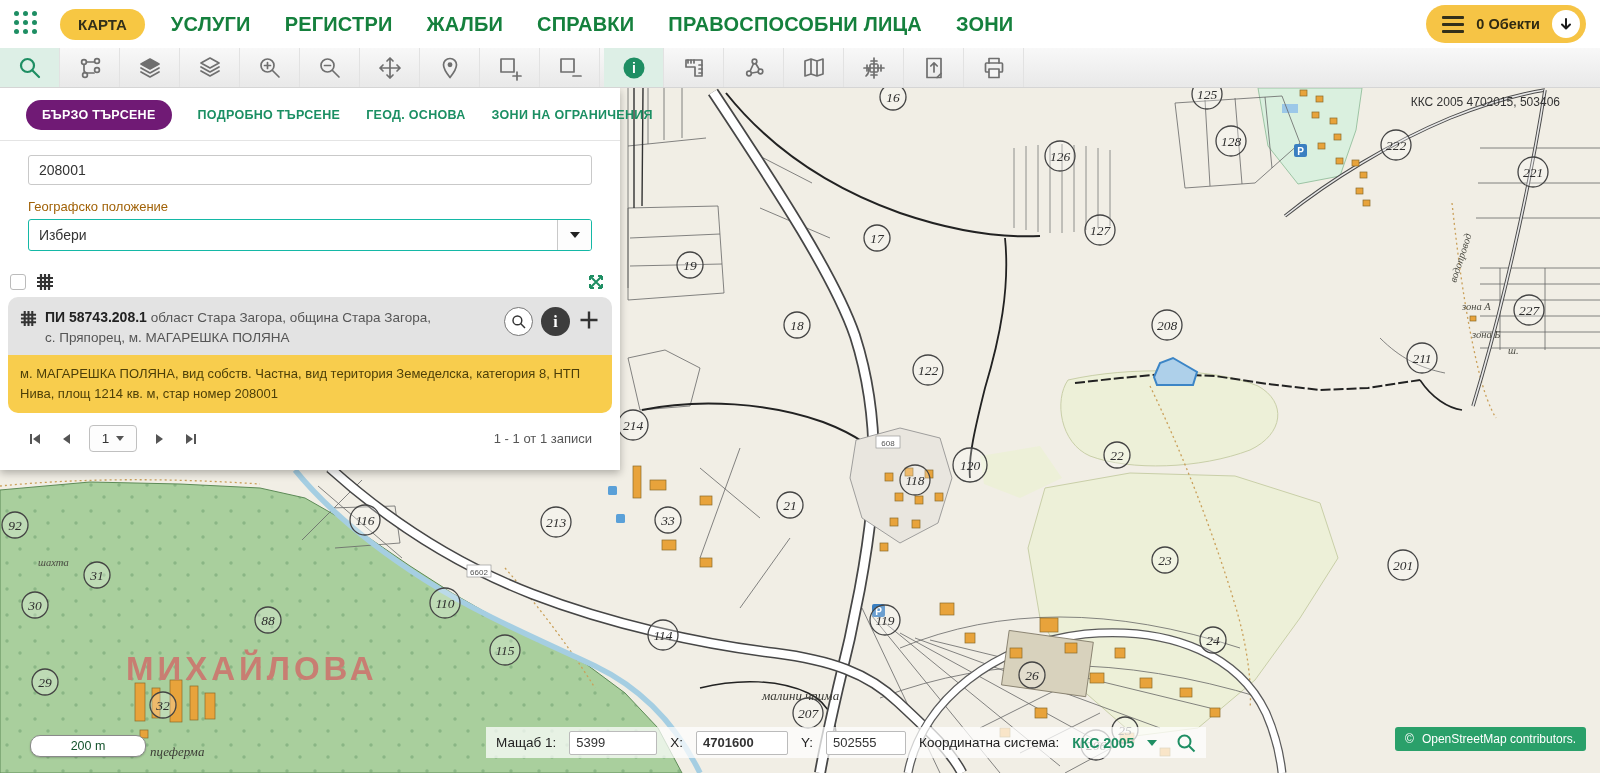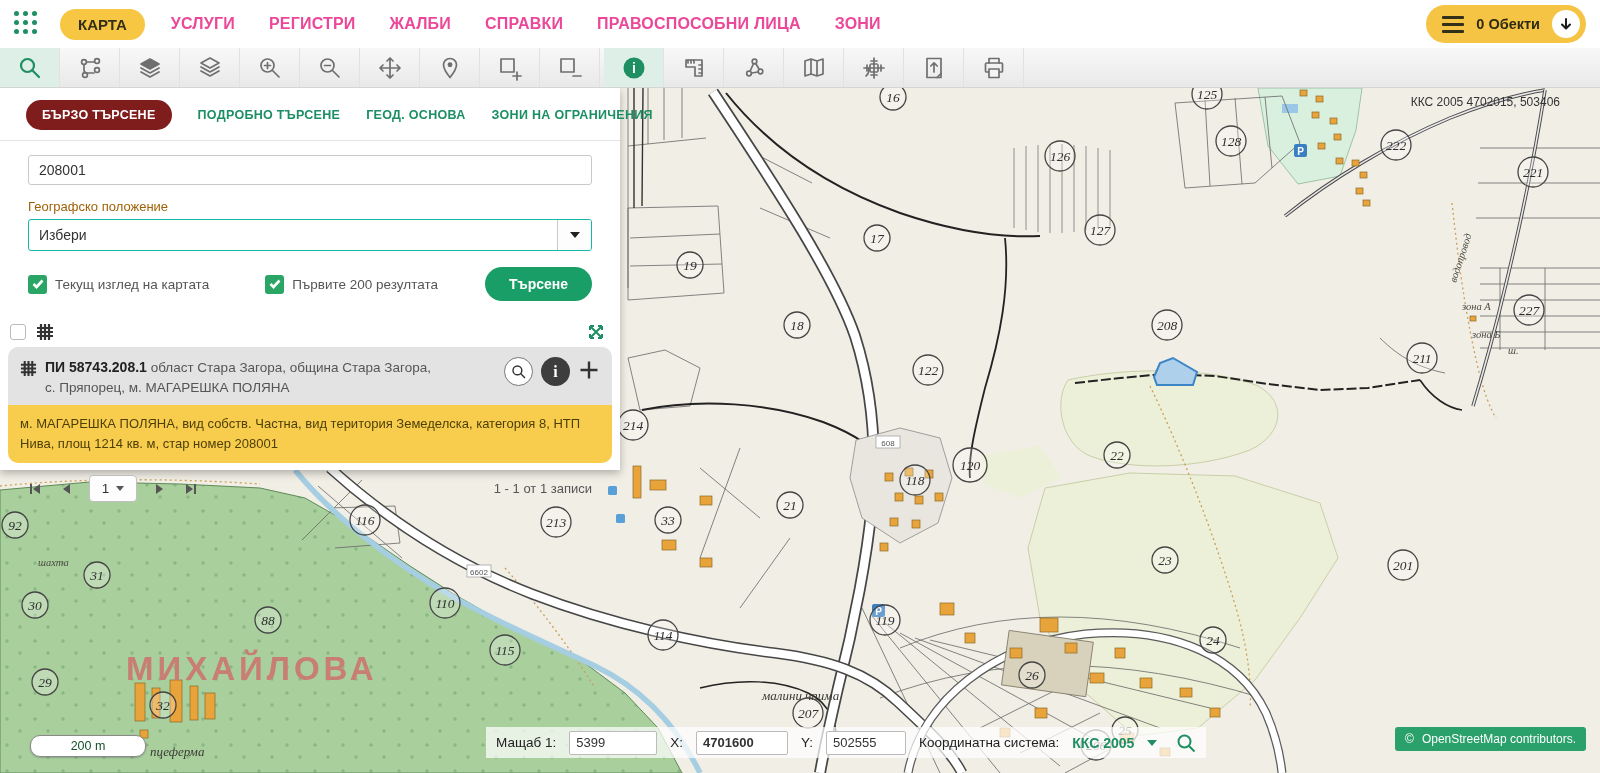--- a/index.html
+++ b/index.html
@@ -4,40 +4,40 @@
 <style>
   * { margin:0; padding:0; box-sizing:border-box; }
   html,body { width:1600px; height:773px; overflow:hidden; font-family:"Liberation Sans", sans-serif; background:#fff; }
   .app { position:relative; width:1600px; height:773px; }
 
   
   .topnav { position:absolute; top:0; left:0; width:1600px; height:48px; background:#fff; display:flex; align-items:center; padding:0 14px; z-index:40; }
   .grid-dots { width:30px; height:26px; display:grid; grid-template-columns:repeat(3,7px); grid-template-rows:repeat(3,7px); gap:2px; margin-right:16px; cursor:pointer; }
   .grid-dots span { width:5px; height:5px; border-radius:50%; background:#1e8e63; }
   .nav-pill { background:#f7c743; color:#33301a; font-weight:bold; font-size:15px; padding:7px 18px; border-radius:17px; margin-right:26px; cursor:pointer; }
-  .nav-item { color:#ec4899; font-weight:bold; font-size:16px; margin-right:34px; letter-spacing:.2px; cursor:pointer; white-space:nowrap; }
+  .nav-item { color:#15803d; font-weight:bold; font-size:20px; margin-right:34px; letter-spacing:.2px; cursor:pointer; white-space:nowrap; }
   .objects-pill { margin-left:auto; background:#f6c445; border-radius:19px; height:38px; display:flex; align-items:center; padding:0 6px 0 16px; gap:12px; cursor:pointer; }
   .burger { width:22px; display:flex; flex-direction:column; gap:4px; }
   .burger i { height:3px; background:#33301a; border-radius:1px; }
   .objects-label { font-weight:bold; font-size:14.5px; color:#2f2a12; }
   .obj-circle { width:28px; height:28px; background:#fff; border-radius:50%; display:flex; align-items:center; justify-content:center; }
 
   
   .toolbar { position:absolute; top:48px; left:0; width:1600px; height:40px; background:linear-gradient(#f8f8f8,#e9e9e9); border-bottom:1px solid #d5d5d5; display:flex; align-items:stretch; z-index:35; }
   .tool { width:60px; display:flex; align-items:center; justify-content:center; border-right:1px solid #e2e2e2; cursor:pointer; }
   .tool.active { background:#ddefe6; }
   .tool svg { stroke:#6f6f6f; fill:none; stroke-width:1.7; stroke-linecap:round; stroke-linejoin:round; }
   .tool.green svg { stroke:#1e8e63; stroke-width:2.2; }
   .tool-gap { width:4px; }
 
   
   .panel { position:absolute; top:88px; left:0; width:620px; height:382px; background:#fff; box-shadow:0 3px 8px rgba(0,0,0,.28); z-index:30; }
   .tabs { display:flex; align-items:center; gap:26px; padding:12px 26px 10px 26px; border-bottom:1px solid #e4e4e4; }
   .tab { color:#1b8f63; font-weight:bold; font-size:12.5px; letter-spacing:.3px; cursor:pointer; white-space:nowrap; }
-  .tab.active { background:#7f1d1d; color:#fff; padding:8px 16px; border-radius:16px; }
+  .tab.active { background:#701a75; color:#fff; padding:8px 16px; border-radius:16px; }
   .panel-body { padding:14px 28px 0 28px; }
   .search-input { width:100%; height:30px; border:1px solid #c9c9c9; border-radius:3px; padding:0 10px; font-size:14px; color:#333; font-family:"Liberation Sans",sans-serif; }
   .geo-label { color:#a16207; font-size:13px; margin:14px 0 5px 0; }
   .sel { display:flex; height:32px; border:1px solid #14b8a6; border-radius:3px; overflow:hidden; cursor:pointer; background:#fff; }
   .sel-value { flex:1; display:flex; align-items:center; padding:0 10px; font-size:14px; color:#333; }
   .sel-btn { width:34px; border-left:1px solid #c9c9c9; display:flex; align-items:center; justify-content:center; background:#fdfdfd; }
   .caret-down { width:0; height:0; border-left:5px solid transparent; border-right:5px solid transparent; border-top:6px solid #222; }
   .check-row { display:flex; align-items:center; margin-top:16px; }
   .cb { width:19px; height:19px; background:#2aa566; border-radius:3px; display:flex; align-items:center; justify-content:center; margin-right:8px; cursor:pointer; }
   .cb svg { stroke:#fff; stroke-width:2.6; fill:none; }
@@ -482,35 +482,20 @@
     </div>
     <div class="panel-body">
       <input class="search-input" type="text" value="208001" style="">
       <div class="geo-label">Географско положение</div>
       <div class="sel">
         <div class="sel-value">Избери</div>
         <div class="sel-btn">
             <div class="caret-down"></div>
           </div>
       </div>
-      <div class="check-row">
-        <div class="cb">
-          <svg width="12" height="10" viewBox="0 0 12 10">
-              <path d="M1.5,5 L4.5,8 L10.5,1.5"></path>
-            </svg>
-        </div>
-        <span class="cb-label">Текущ изглед на картата</span>
-        <div class="cb cb2">
-          <svg width="12" height="10" viewBox="0 0 12 10">
-              <path d="M1.5,5 L4.5,8 L10.5,1.5"></path>
-            </svg>
-        </div>
-        <span class="cb-label">Първите 200 резултата</span>
-        <button class="btn-search">Търсене</button>
-      </div>
     </div>
 
     <div class="results-head">
       <div class="small-cb"></div>
       <svg class="hash-ico" width="18" height="18" viewBox="0 0 18 18">
           <path d="M5,1 V17 M9,1 V17 M13,1 V17 M1,5 H17 M1,9 H17 M1,13 H17" stroke="#333" stroke-width="2.2"></path>
         </svg>
       <svg class="expand-ico" width="16" height="16" viewBox="0 0 16 16">
           <path d="M2,2 L14,14 M14,2 L2,14" stroke="#1e8e63" stroke-width="2"></path>
           <path d="M2,2 h4 M2,2 v4 M14,2 h-4 M14,2 v4 M2,14 h4 M2,14 v-4 M14,14 h-4 M14,14 v-4" stroke="#1e8e63" stroke-width="2"></path>

